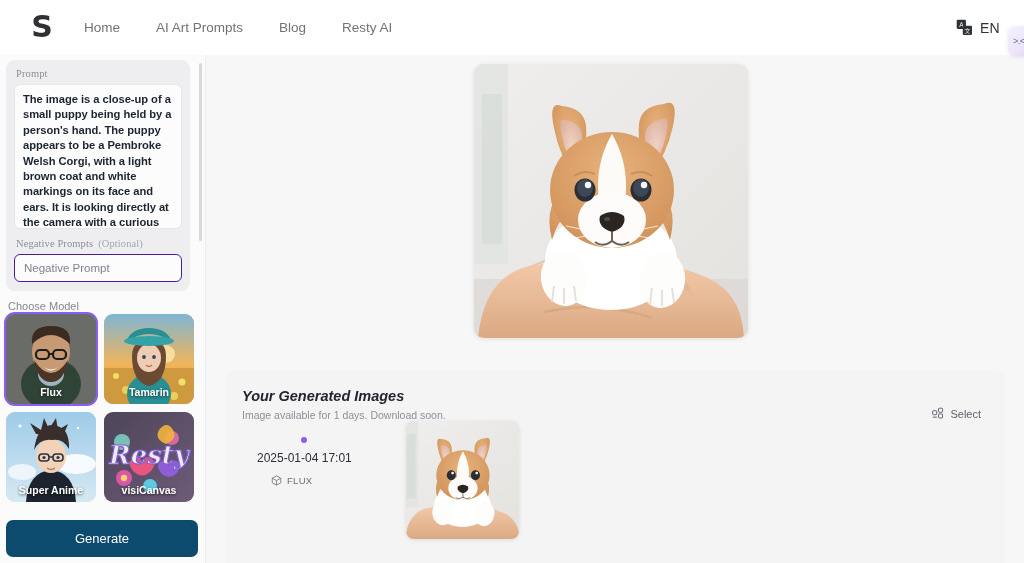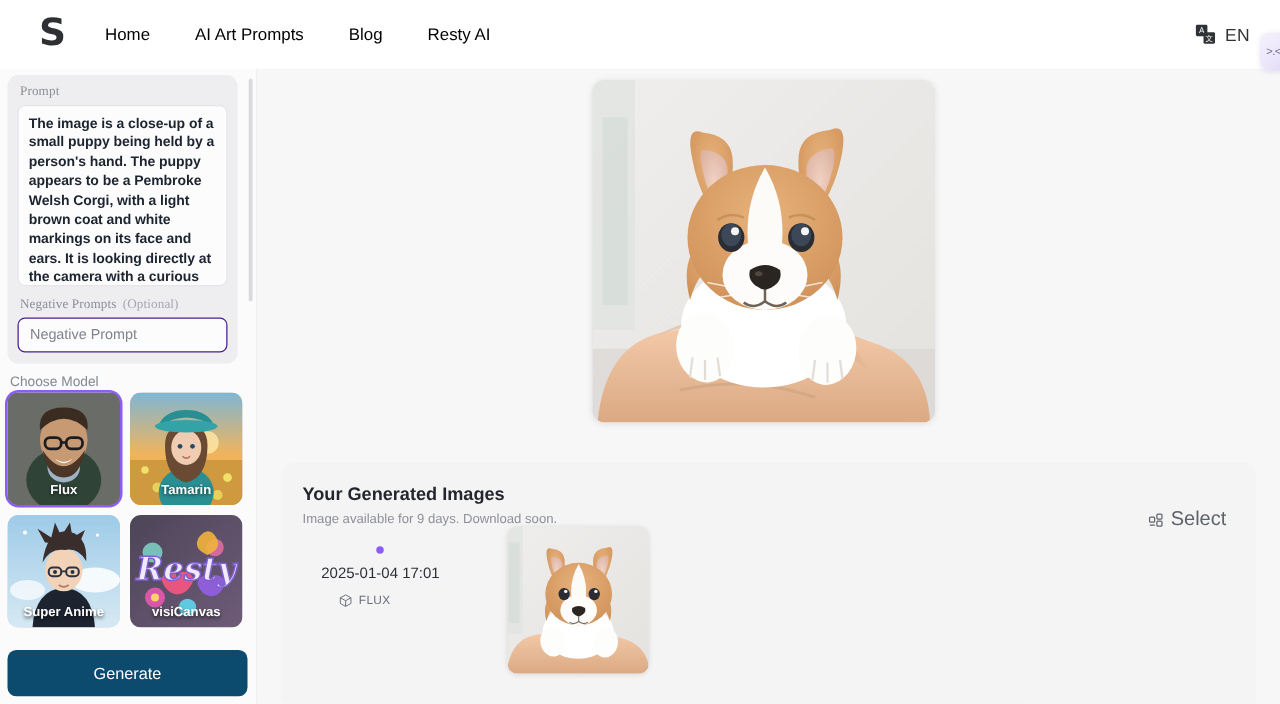--- a/index.html
+++ b/index.html
@@ -22,21 +22,21 @@
   .logo {
     position: absolute; left: 25px; top: 10px;
     width: 34px; height: 34px;
     display: flex; align-items: center; justify-content: center;
     font-size: 30px; font-weight: 700; color: #2e3033;
     font-family: "DejaVu Sans", sans-serif;
     line-height: 1;
   }
   .nav { position: absolute; left: 84px; top: 0; height: 55px; display: flex; align-items: center; gap: 0; }
   .nav-item {
-    font-size: 13.5px; color: #000000; padding: 0 18px 0 0;
+    font-size: 13.5px; color: #737373; padding: 0 18px 0 0;
     margin-right: 18px; cursor: pointer; white-space: nowrap;
   }
   .nav-item:last-child { margin-right: 0; }
   .lang-group {
     position: absolute; right: 24px; top: 0; height: 55px;
     display: flex; align-items: center; gap: 7px; cursor: pointer;
   }
   .translate-icon { width: 17px; height: 17px; display:block; }
   .lang-label { font-size: 14px; color: #2f3237; font-weight: 400; letter-spacing: .3px; }
   .corner-chip {
@@ -124,27 +124,27 @@
     position: absolute; left: 268px; top: 9px; width: 274px; height: 274px;
     border-radius: 10px; overflow: hidden;
     box-shadow: 0 1px 5px rgba(0,0,0,.10);
     background: #e8e6e3;
   }
   .results-card {
     position: absolute; left: 19px; top: 315px; width: 780px; height: 193px;
     background: #f4f4f5; border-radius: 11px 11px 0 0;
     padding: 18px 22px 0 17px;
   }
-  .results-title { font-size: 14.5px; font-weight: 700; color: #23262c; }
+  .results-title { font-size: 14.5px; font-weight: 700; color: #23262c; font-style: italic; }
   .results-sub { font-size: 10.5px; color: #8d9098; margin-top: 5px; }
   .select-btn {
     position: absolute; right: 24px; top: 37px;
     display: flex; align-items: center; gap: 5px; cursor: pointer;
   }
-  .select-label { font-size: 16px; color: #5d626b; }
+  .select-label { font-size: 11px; color: #5d626b; }
   .result-row { position: absolute; left: 32px; top: 67px; }
   .result-meta-row { display: flex; align-items: center; gap: 8px; flex-direction: column; }
   .dot { width: 6px; height: 6px; border-radius: 50%; background: #8b5cf6; flex: none; }
   .result-date { font-size: 12px; color: #2b2f36; }
   .result-model { display: flex; align-items: center; gap: 5px; margin: 10px 0 0 14px; }
   .model-tag { font-size: 9.5px; color: #6a6f78; letter-spacing: .3px; }
   .thumb {
     position: absolute; left: 181px; top: 51px; width: 113px; height: 118px;
     border-radius: 8px; overflow: hidden;
     box-shadow: 0 1px 4px rgba(0,0,0,.10); background: #e8e6e3;
@@ -381,21 +381,21 @@
           <path d="M112 166 l-20 -4"></path>
             <path d="M113 172 l-19 3"></path>
           <path d="M164 166 l20 -4"></path>
             <path d="M163 172 l19 3"></path>
         </g>
       </svg>
     </div>
 
     <section class="results-card">
       <div class="results-title">Your Generated Images</div>
-      <div class="results-sub">Image available for 9 days. Download soon.</div>
+      <div class="results-sub">Image available for 1 days. Download soon.</div>
 
       <div class="select-btn">
         <svg width="13" height="13" viewBox="0 0 16 16">
           <rect x="0.8" y="4.5" width="5" height="5" rx="1" fill="none" stroke="#5d626b" stroke-width="1.2"></rect>
           <rect x="8" y="1.5" width="5" height="5" rx="1" fill="none" stroke="#5d626b" stroke-width="1.2"></rect>
           <rect x="8" y="8.5" width="5" height="5" rx="1" fill="none" stroke="#5d626b" stroke-width="1.2"></rect>
           <path d="M1 12.5 h5" stroke="#5d626b" stroke-width="1.2"></path>
         </svg>
         <span class="select-label">Select</span>
       </div>

